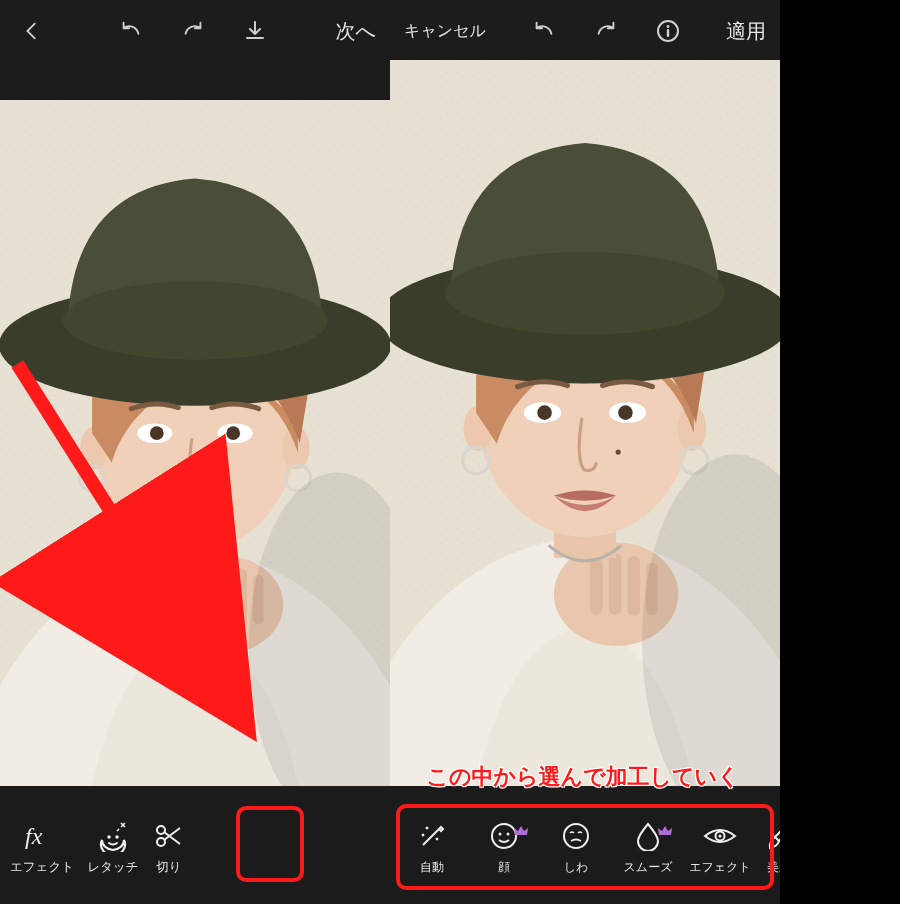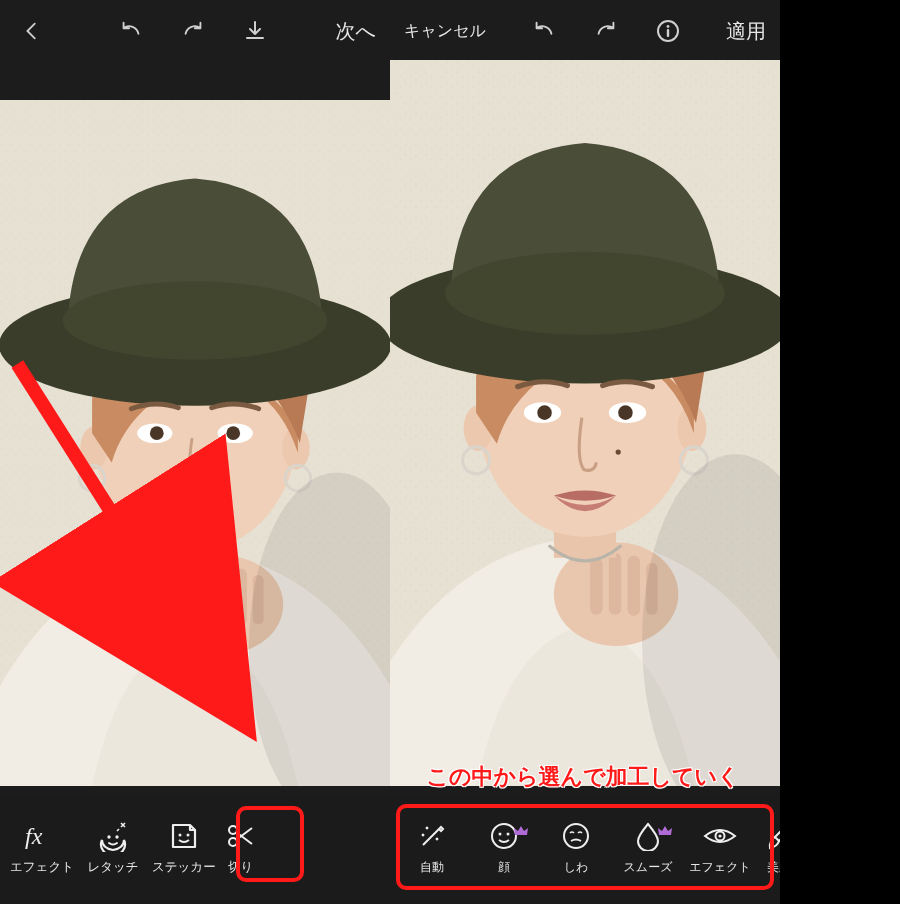--- a/index.html
+++ b/index.html
@@ -156,31 +156,20 @@
       <div class="ico">
         <svg width="34" height="32" viewBox="0 0 34 32">
           <path d="M6 20 A12 11 0 1 0 28 20 Q28 28 17 30 Q6 28 6 20 Z" stroke="#eee" stroke-width="2.2" fill="none"></path>
           <circle cx="13" cy="17" r="1.7" fill="#eee"></circle>
               <circle cx="21" cy="17" r="1.7" fill="#eee"></circle>
           <path d="M13 23 Q17 26 21 23" stroke="#eee" stroke-width="2" fill="none" stroke-linecap="round"></path>
           <path d="M25 3 L29 7 M29 3 L25 7 M23 9 L21 11" stroke="#eee" stroke-width="1.6"></path>
         </svg>
       </div>
       <div class="lbl">レタッチ</div>
-    </div>
-    <div class="tool">
-      <div class="ico">
-        <svg width="32" height="32" viewBox="0 0 32 32">
-              <path d="M5 5 H22 L27 10 V27 H5 Z M22 5 V10 H27" stroke="#eee" stroke-width="2.2" fill="none" stroke-linejoin="round"></path>
-              <circle cx="12" cy="15" r="1.5" fill="#eee"></circle>
-              <circle cx="20" cy="15" r="1.5" fill="#eee"></circle>
-              <path d="M11 20 Q16 24 21 20" stroke="#eee" stroke-width="1.8" fill="none"></path>
-            </svg>
-      </div>
-      <div class="lbl">ステッカー</div>
     </div>
     <div class="tool" style="min-width:40px">
       <div class="ico">
         <svg width="30" height="30" viewBox="0 0 30 30">
               <circle cx="7" cy="9" r="4" stroke="#eee" stroke-width="2" fill="none"></circle>
               <circle cx="7" cy="21" r="4" stroke="#eee" stroke-width="2" fill="none"></circle>
               <path d="M10 11 L26 23 M10 19 L26 7" stroke="#eee" stroke-width="2"></path>
             </svg>
       </div>
       <div class="lbl">切り</div>

